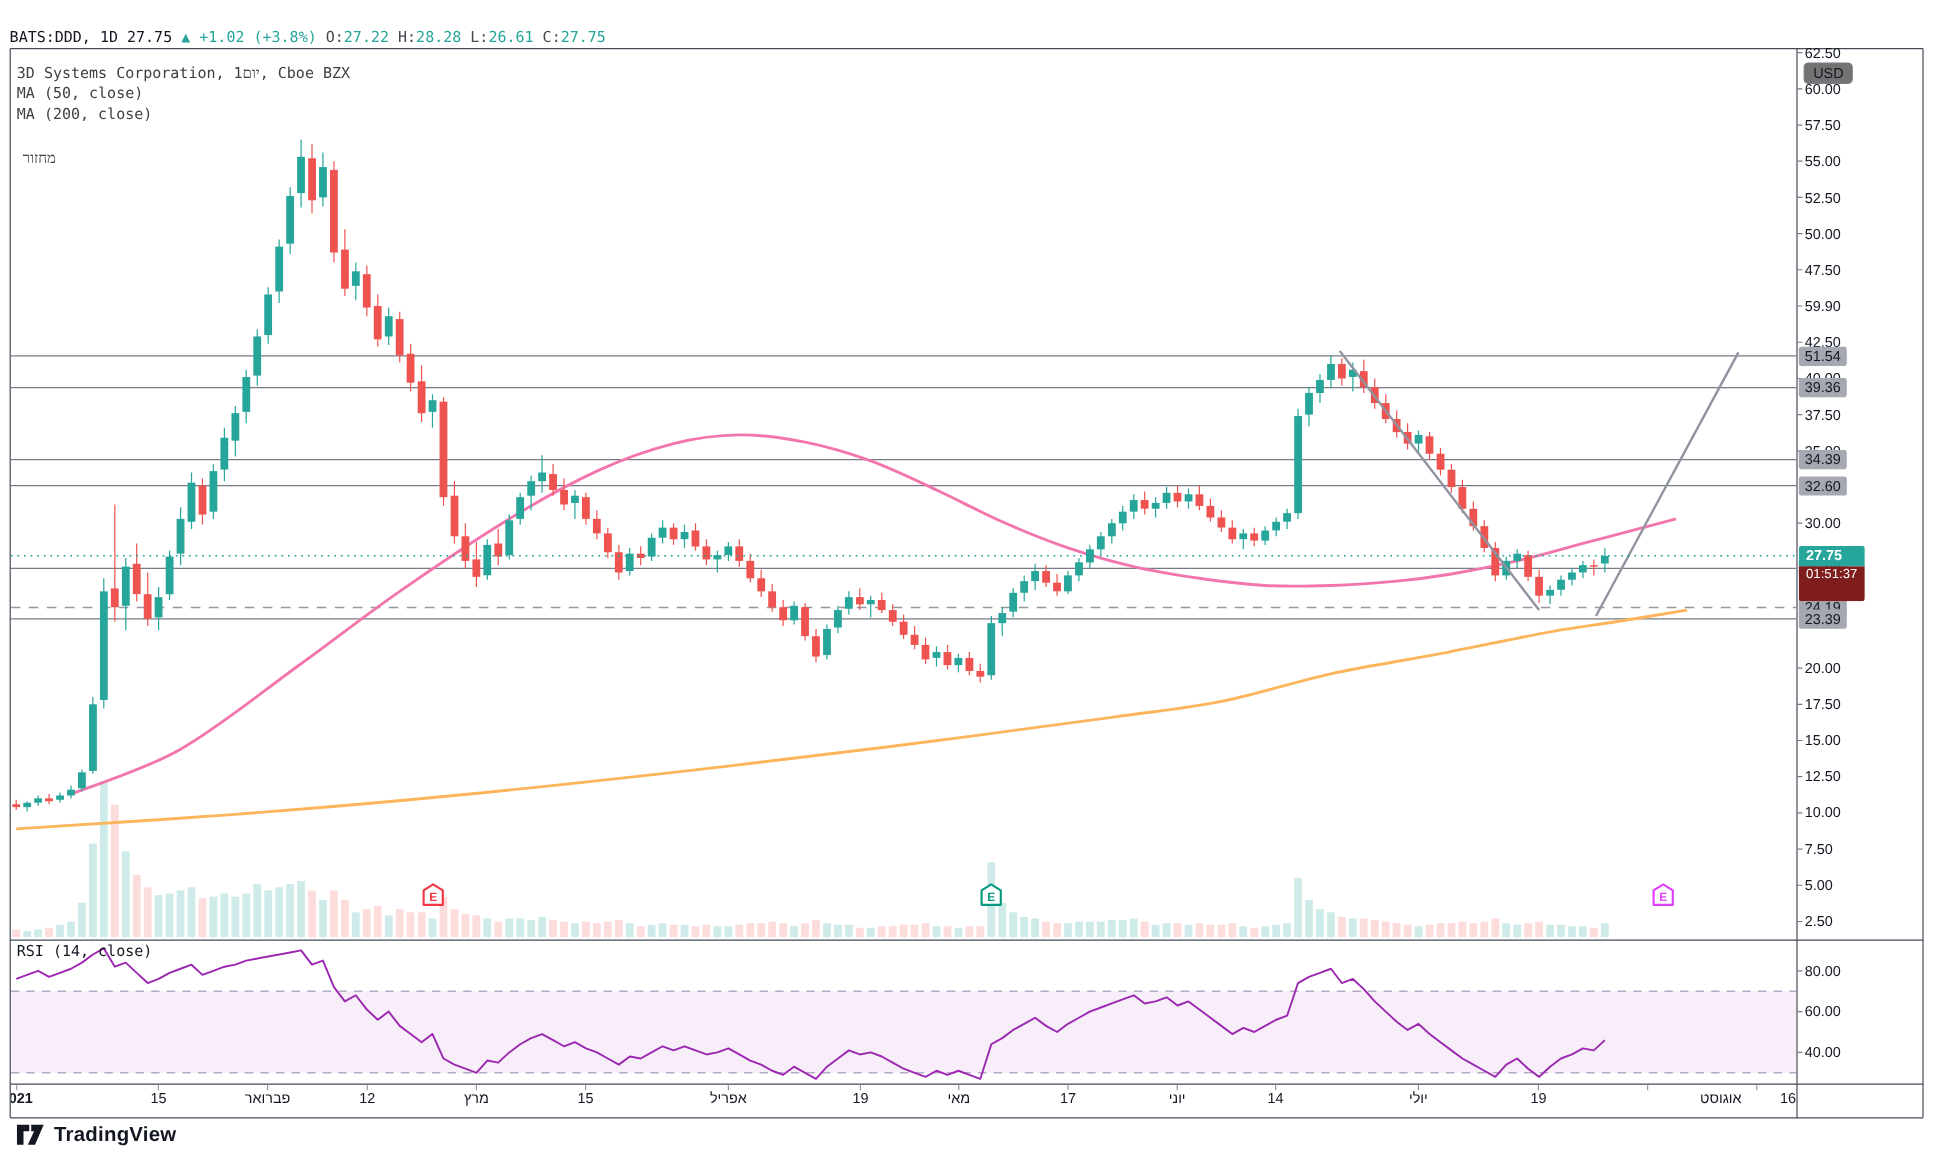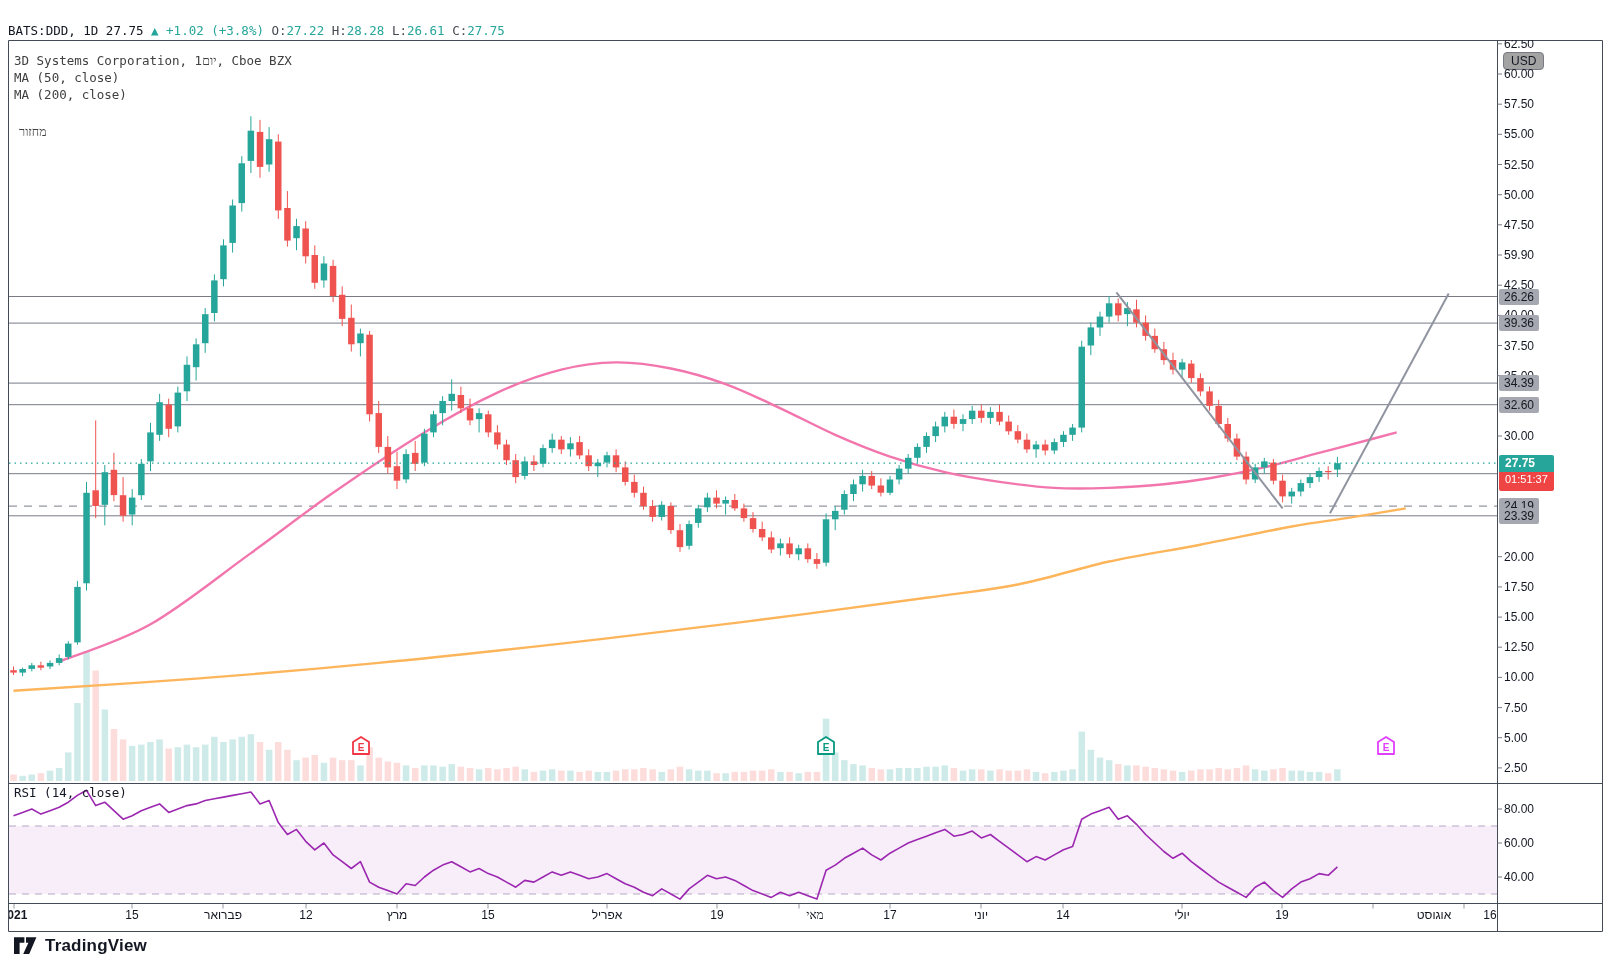--- a/index.html
+++ b/index.html
@@ -25,24 +25,24 @@
   #lg-vol{top:104px;padding-left:5px;margin-top:20px;}
   #rsi-label{position:absolute;left:14px;top:785px;z-index:5;font-family:"DejaVu Sans Mono",monospace;
              font-size:12.5px;color:#131722;}
 
   
   #price-axis{position:absolute;left:1498px;top:40px;width:114px;height:892px;overflow:hidden;z-index:4;}
   .ptick{position:absolute;left:6px;height:16px;line-height:16px;font-size:12px;color:#131722;}
   .badge{position:absolute;left:1px;height:16px;line-height:16px;font-size:12px;color:#15181e;
          background:#a5a8b1;padding:0 5px;border-radius:2px;}
   #usd-chip{position:absolute;left:5px;top:12px;border:1px solid #787b86;border-radius:4px;
-            padding:1px 7px;font-size:12px;color:#131722;background:#a3a3a3;}
+            padding:1px 7px;font-size:12px;color:#131722;background:#737373;}
   .cur-badge{position:absolute;left:1px;top:415px;z-index:6;border-radius:2px;overflow:hidden;}
   .cur-price{background:#26a69a;color:#fff;font-weight:bold;font-size:12px;height:17px;line-height:17px;padding:0 6px;}
-  .cur-count{background:#ef4444;color:#fff;font-size:11px;height:19px;line-height:15px;padding:0 6px;text-align:center;}
+  .cur-count{background:#7f1d1d;color:#fff;font-size:11px;height:29px;line-height:15px;padding:0 6px;text-align:center;}
 
   
   #time-axis{position:absolute;left:9px;top:904px;width:1488px;height:27px;overflow:hidden;z-index:4;}
   .dtick{position:absolute;top:4px;width:90px;text-align:center;font-size:12px;color:#131722;}
   .dtick.bold{font-weight:bold;}
 
   
   #logo{position:absolute;left:14px;top:936px;z-index:5;display:flex;align-items:center;gap:7px;}
   #logo-text{font-size:17px;font-weight:bold;color:#131722;letter-spacing:.2px;}
 </style>
@@ -617,39 +617,39 @@
       <div class="ptick" style="top: 539px;">17.50</div>
       <div class="ptick" style="top: 569px; text-align: center;">15.00</div>
       <div class="ptick" style="top: 599px;">12.50</div>
       <div class="ptick" style="top: 629px;">10.00</div>
       <div class="ptick" style="top: 660px;">7.50</div>
       <div class="ptick" style="top: 690px;">5.00</div>
       <div class="ptick" style="top: 720px; text-align: center;">2.50</div>
       <div class="ptick" style="top: 761px;">80.00</div>
       <div class="ptick" style="top: 795px;">60.00</div>
       <div class="ptick" style="top: 829px;">40.00</div>
-      <div class="badge" style="top: 249px;">26.26</div>
+      <div class="badge" style="top: 249px;">51.54</div>
       <div class="badge" style="top: 275px;">39.36</div>
       <div class="badge" style="top: 335px;">34.39</div>
       <div class="badge" style="top: 357px;">32.60</div>
       <div class="badge" style="top: 426px;">26.88</div>
       <div class="badge" style="top: 458px;">24.19</div>
       <div class="badge" style="top: 468px;">23.39</div>
     </div>
 
   <div id="time-axis">
       <div class="dtick bold" style="left: -40px;">2021</div>
       <div class="dtick" style="left: 78px;">15</div>
       <div class="dtick" style="left: 169px;">פברואר</div>
       <div class="dtick" style="left: 252px;">12</div>
       <div class="dtick" style="left: 343px;">מרץ</div>
       <div class="dtick" style="left: 434px;">15</div>
       <div class="dtick" style="left: 553px;">אפריל</div>
       <div class="dtick" style="left: 663px;">19</div>
-      <div class="dtick" style="left: 761px; font-family: Liberation Serif, serif;">מאי</div>
+      <div class="dtick" style="left: 745px;">מאי</div>
       <div class="dtick" style="left: 836px;">17</div>
       <div class="dtick" style="left: 927px;">יוני</div>
       <div class="dtick" style="left: 1009px;">14</div>
       <div class="dtick" style="left: 1128px;">יולי</div>
       <div class="dtick" style="left: 1228px;">19</div>
       <div class="dtick" style="left: 1380px;">אוגוסט</div>
       <div class="dtick" style="left: 1436px;">16</div>
     </div>
 
   <div id="logo">

